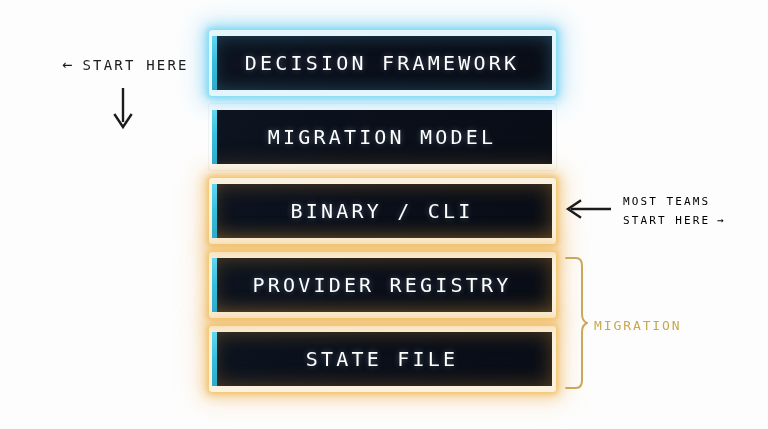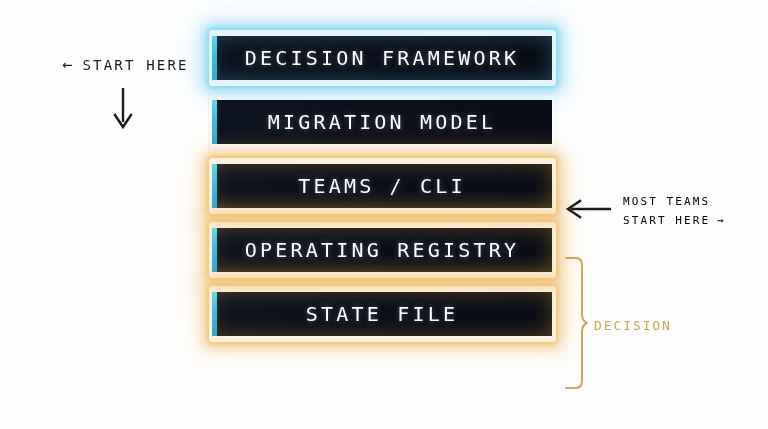--- a/index.html
+++ b/index.html
@@ -25,21 +25,21 @@
   
   .stack {
     position: absolute;
     left: 212px;
     top: 36px;
     width: 340px;
   }
 
   .layer {
     position: relative;
-    height: 44px;
+    height: 54px;
     margin-bottom: 20px;
     box-sizing: border-box;
   }
   .layer:last-child { margin-bottom: 16px; }
 
   .layer-glow {
     position: absolute;
     inset: -6px -4px -6px -3px;
     border-radius: 3px;
     pointer-events: none;
@@ -206,29 +206,29 @@
       <div class="layer-body inner-flat">
         <span class="layer-accent"></span>
         <span class="layer-label">MIGRATION MODEL</span>
       </div>
     </div>
 
     <div class="layer">
       <div class="layer-glow glow-amber"></div>
       <div class="layer-body inner-amber">
         <span class="layer-accent"></span>
-        <span class="layer-label">TEAMS / CLI</span>
+        <span class="layer-label">BINARY / CLI</span>
       </div>
     </div>
 
     <div class="layer">
       <div class="layer-glow glow-amber"></div>
       <div class="layer-body inner-amber">
         <span class="layer-accent"></span>
-        <span class="layer-label">OPERATING REGISTRY</span>
+        <span class="layer-label">PROVIDER REGISTRY</span>
       </div>
     </div>
 
     <div class="layer">
       <div class="layer-glow glow-amber"></div>
       <div class="layer-body inner-amber">
         <span class="layer-accent"></span>
         <span class="layer-label">STATE FILE</span>
       </div>
     </div>
@@ -251,17 +251,17 @@
     </span>
   </div>
 
   <div class="risk-group">
     <span>
       <svg width="26" height="134" viewBox="0 0 26 134" aria-hidden="true">
         <path d="M4 2 H14 Q20 2 20 10 V58 Q20 65 25 67 Q20 69 20 76 V124 Q20 132 14 132 H4" fill="none" stroke="#cBa75a" stroke-width="2" stroke-linecap="round" stroke-linejoin="round"></path>
       </svg>
     </span>
     <span class="risk-label">
-      <span style="display:block">DECISION</span>
+      <span style="display:block">MIGRATION</span>
     </span>
   </div>
 
 </div>
 
 </body></html>

